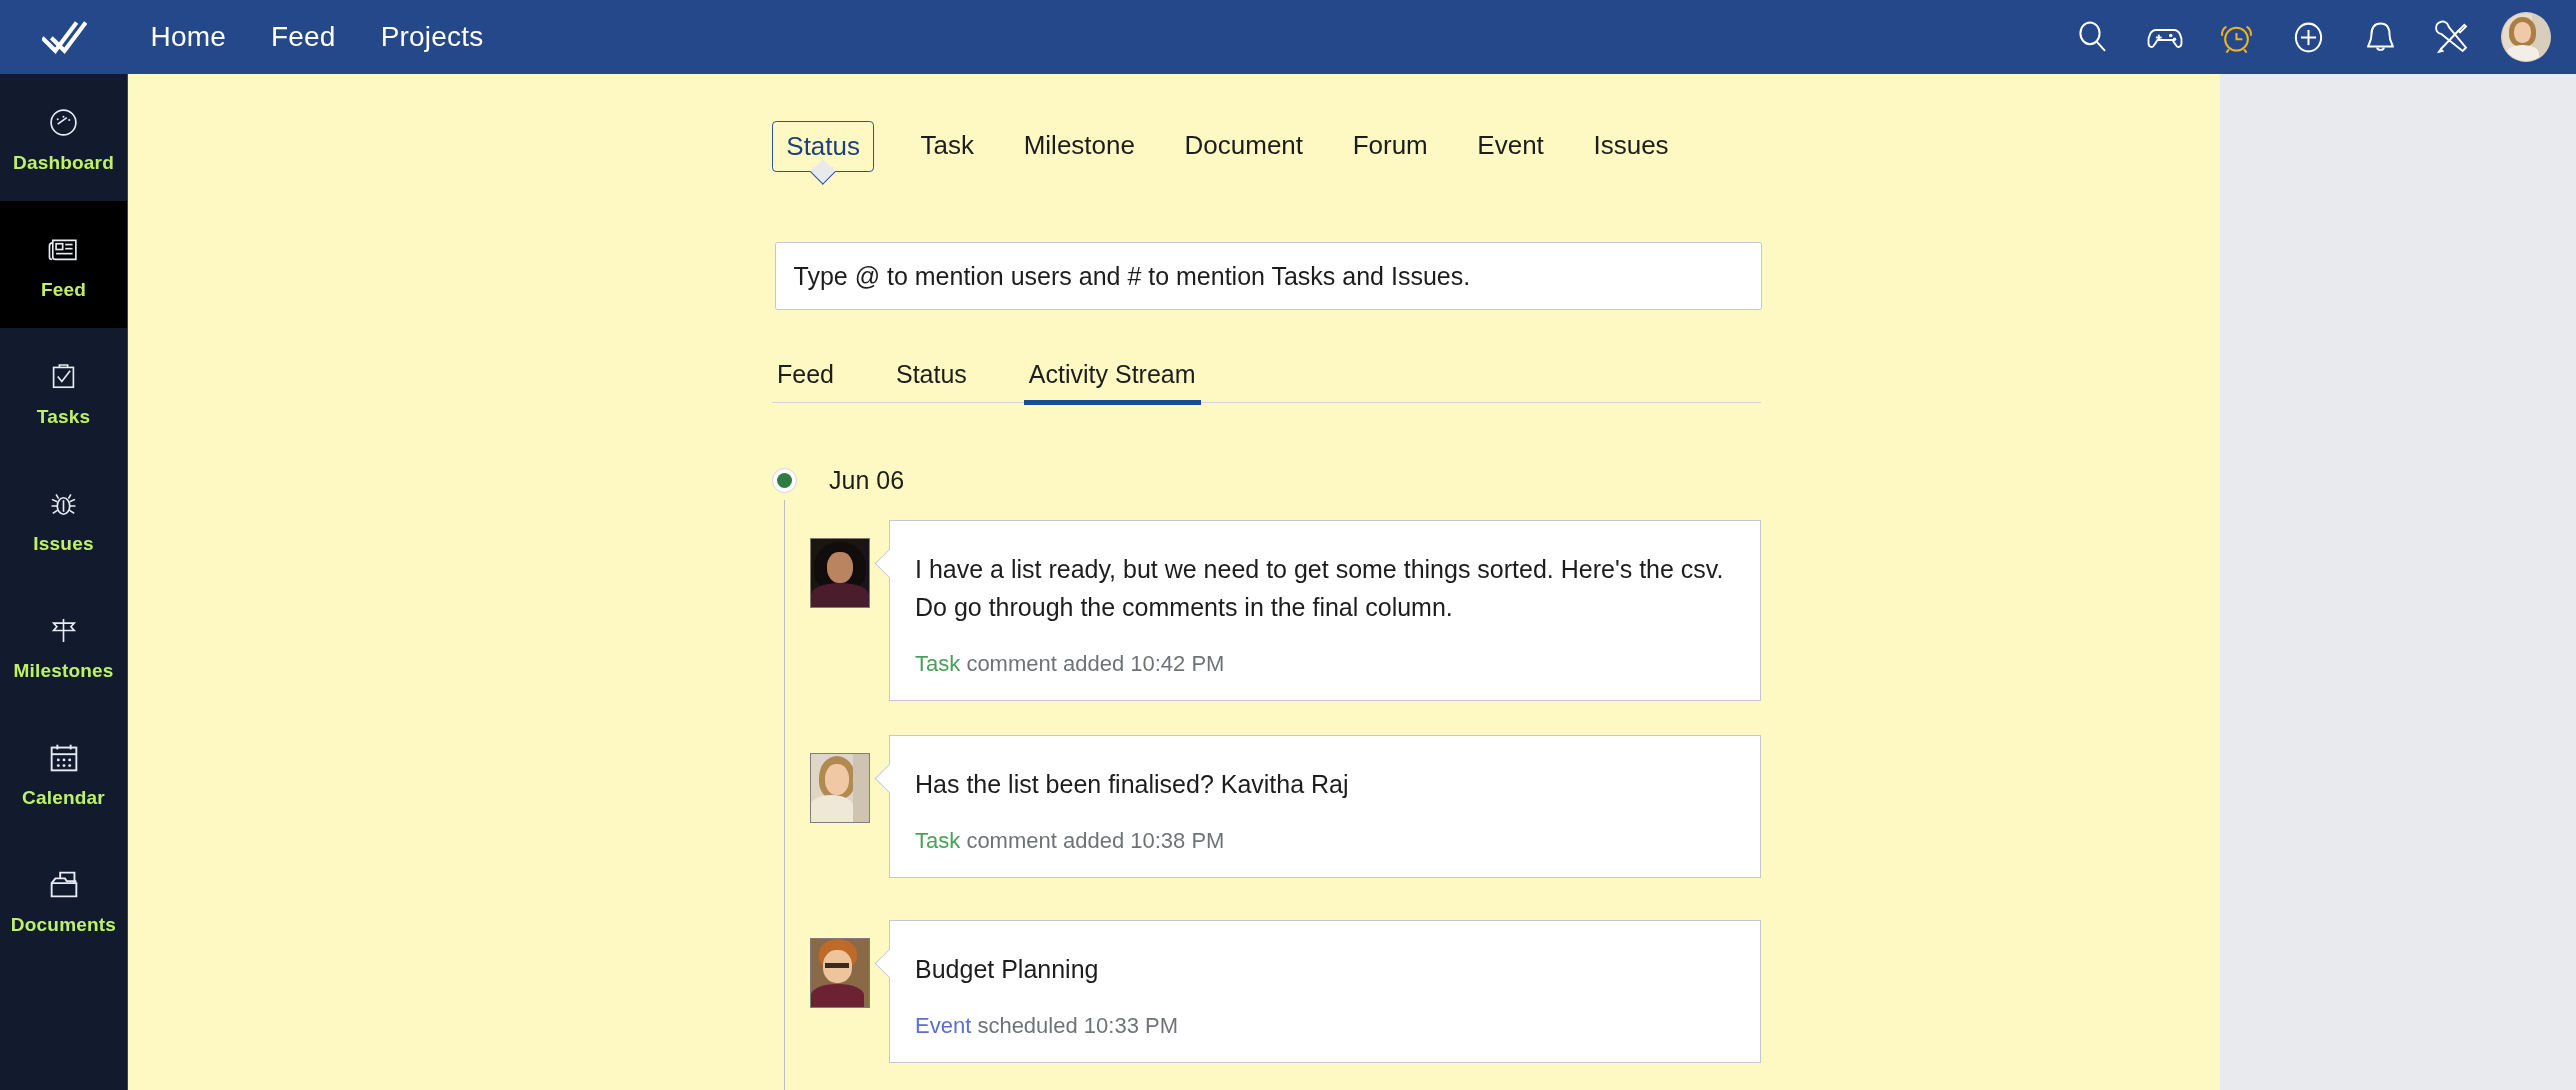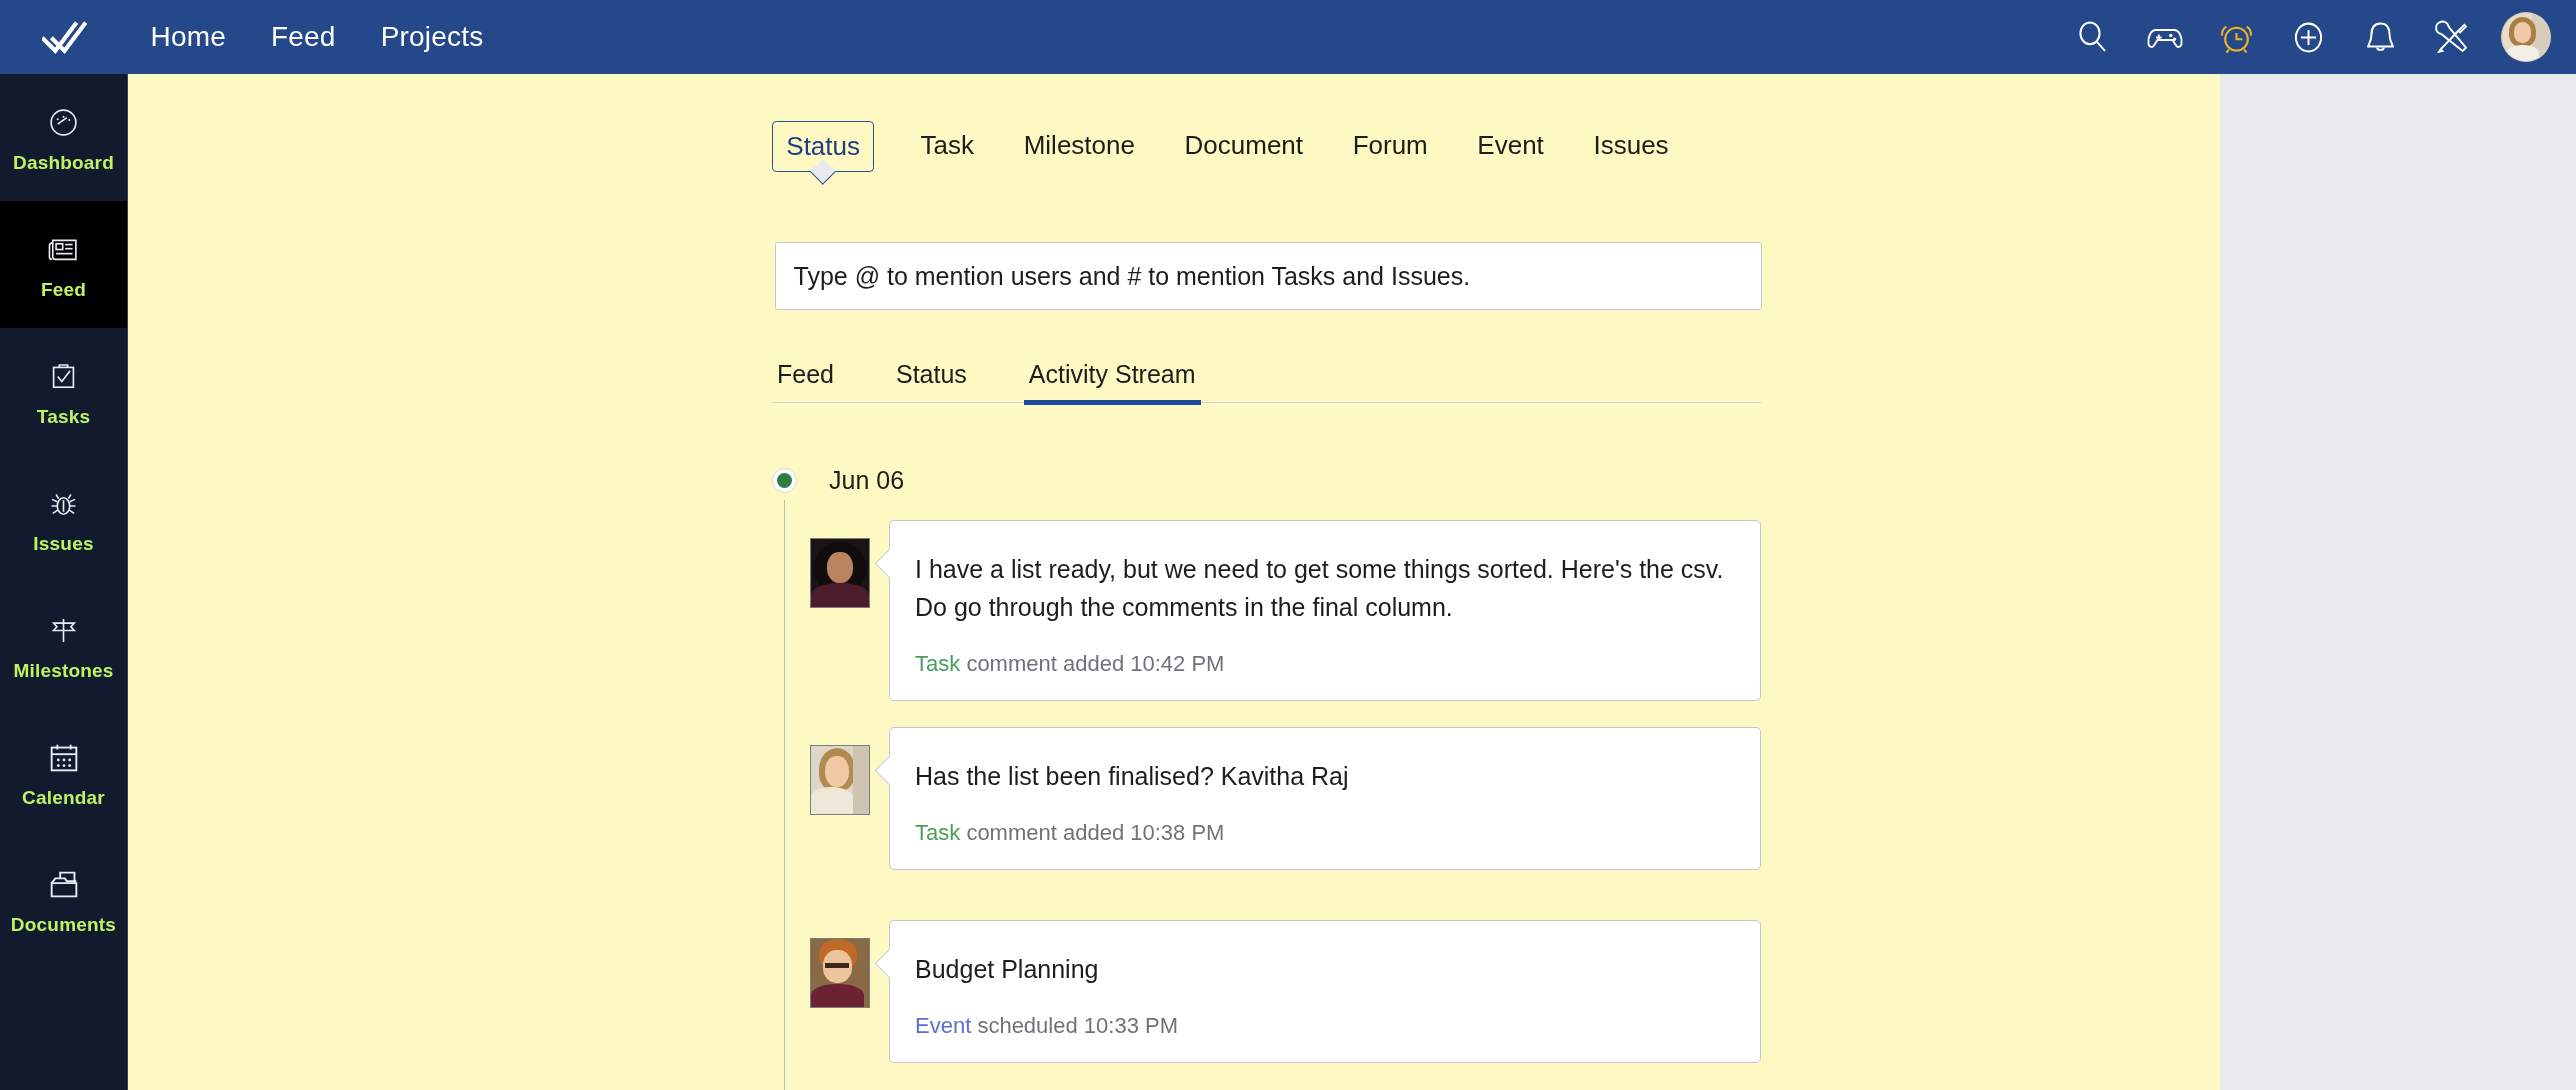--- a/index.html
+++ b/index.html
@@ -225,21 +225,21 @@
     overflow: hidden;
     position: relative;
     background: #2a2020;
   }
   .ev-card {
     position: relative;
     margin-left: 19px;
     flex: 1 1 auto;
     background: #ffffff;
     border: 0.8px solid #c2c7d2;
-    border-radius: 5px;
+    border-radius: 0;
     padding: 29px 25px 23.4px 25px;
   }
   .ev-card::before {
     content: "";
     position: absolute;
     left: -11px; top: 32px;
     width: 20px; height: 20px;
     background: #ffffff;
     border-left: 0.8px solid #c2c7d2;
     border-bottom: 0.8px solid #c2c7d2;
@@ -476,21 +476,21 @@
       <div class="ev-card">
         <div class="ev-body">I have a list ready, but we need to get some things sorted. Here's the csv. Do go through the comments in the final column.</div>
         <div class="ev-meta">
           <span class="kind task">Task</span>
           <span>comment  added</span>
           <span>10:42 PM</span>
         </div>
       </div>
     </div>
 
-    <div class="ev" style="top:259px;">
+    <div class="ev" style="top:267px;">
       <div class="ev-av">
         <span class="f-bg" style="background:#ded6c8;"></span>
         <span class="f-hair" style="left:14%;top:2%;width:62%;height:64%;background:#b08a4e;"></span>
         <span class="f-face" style="left:24%;top:14%;width:42%;height:46%;background:#f0c9a4;"></span>
         <span class="f-body" style="left:-4%;bottom:0;width:78%;height:40%;background:#efe7d8;"></span>
         <span class="f-bg" style="left:72%;top:0;width:28%;height:100%;background:#cfc4b2;"></span>
       </div>
       <div class="ev-card">
         <div class="ev-body">Has the list been finalised? Kavitha Raj</div>
         <div class="ev-meta">

